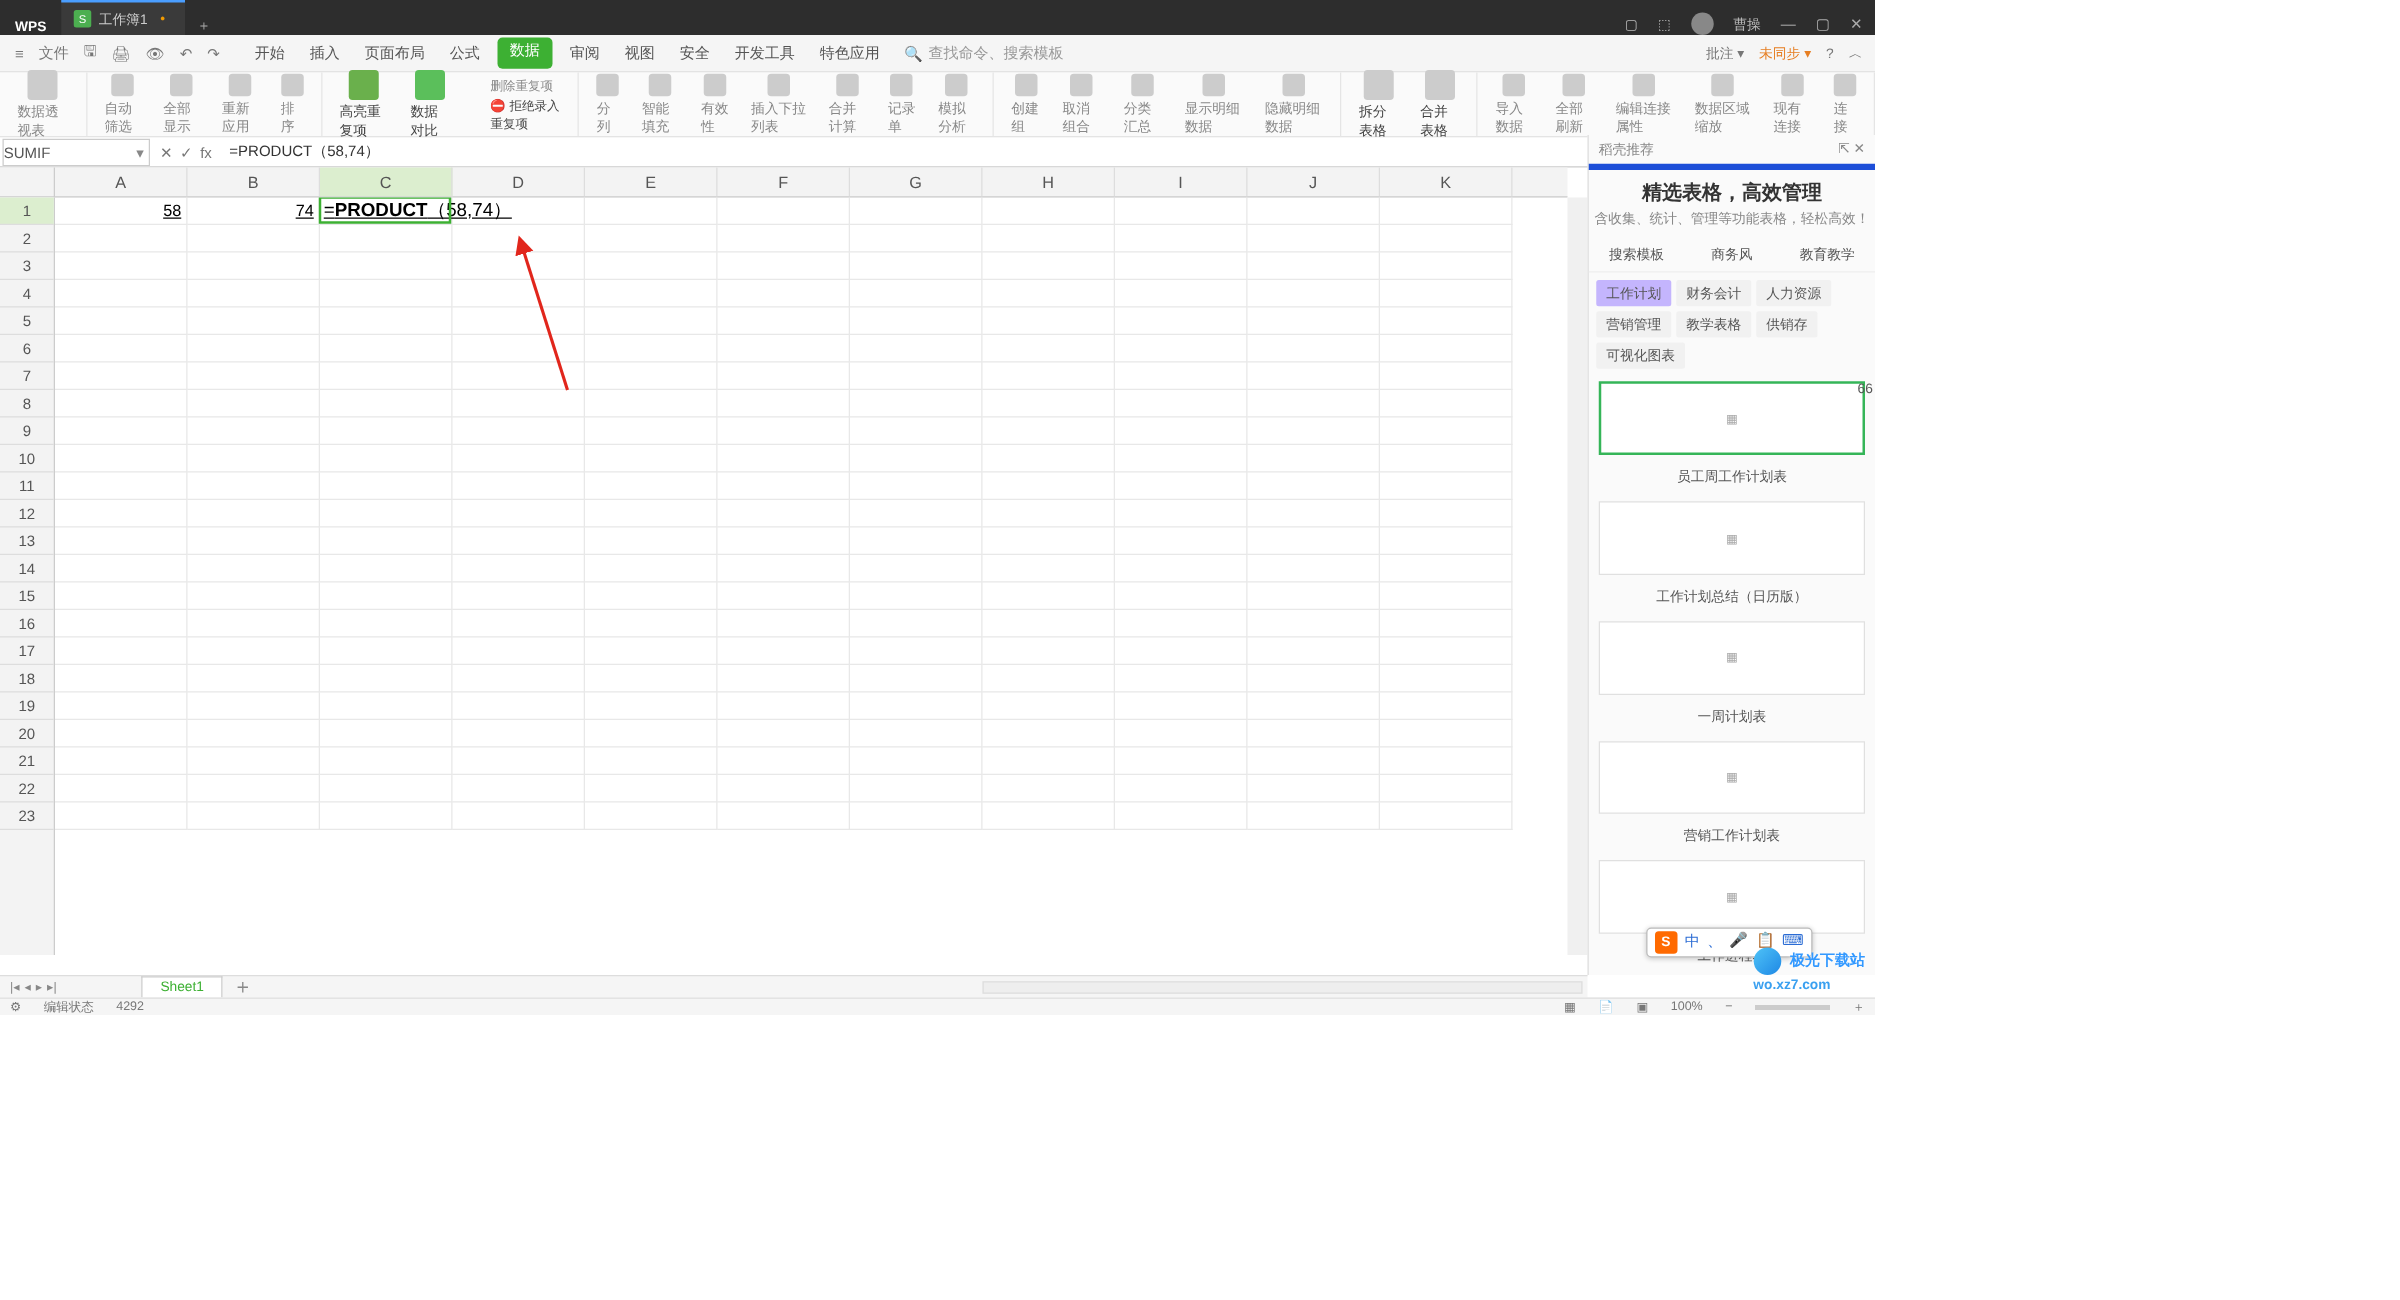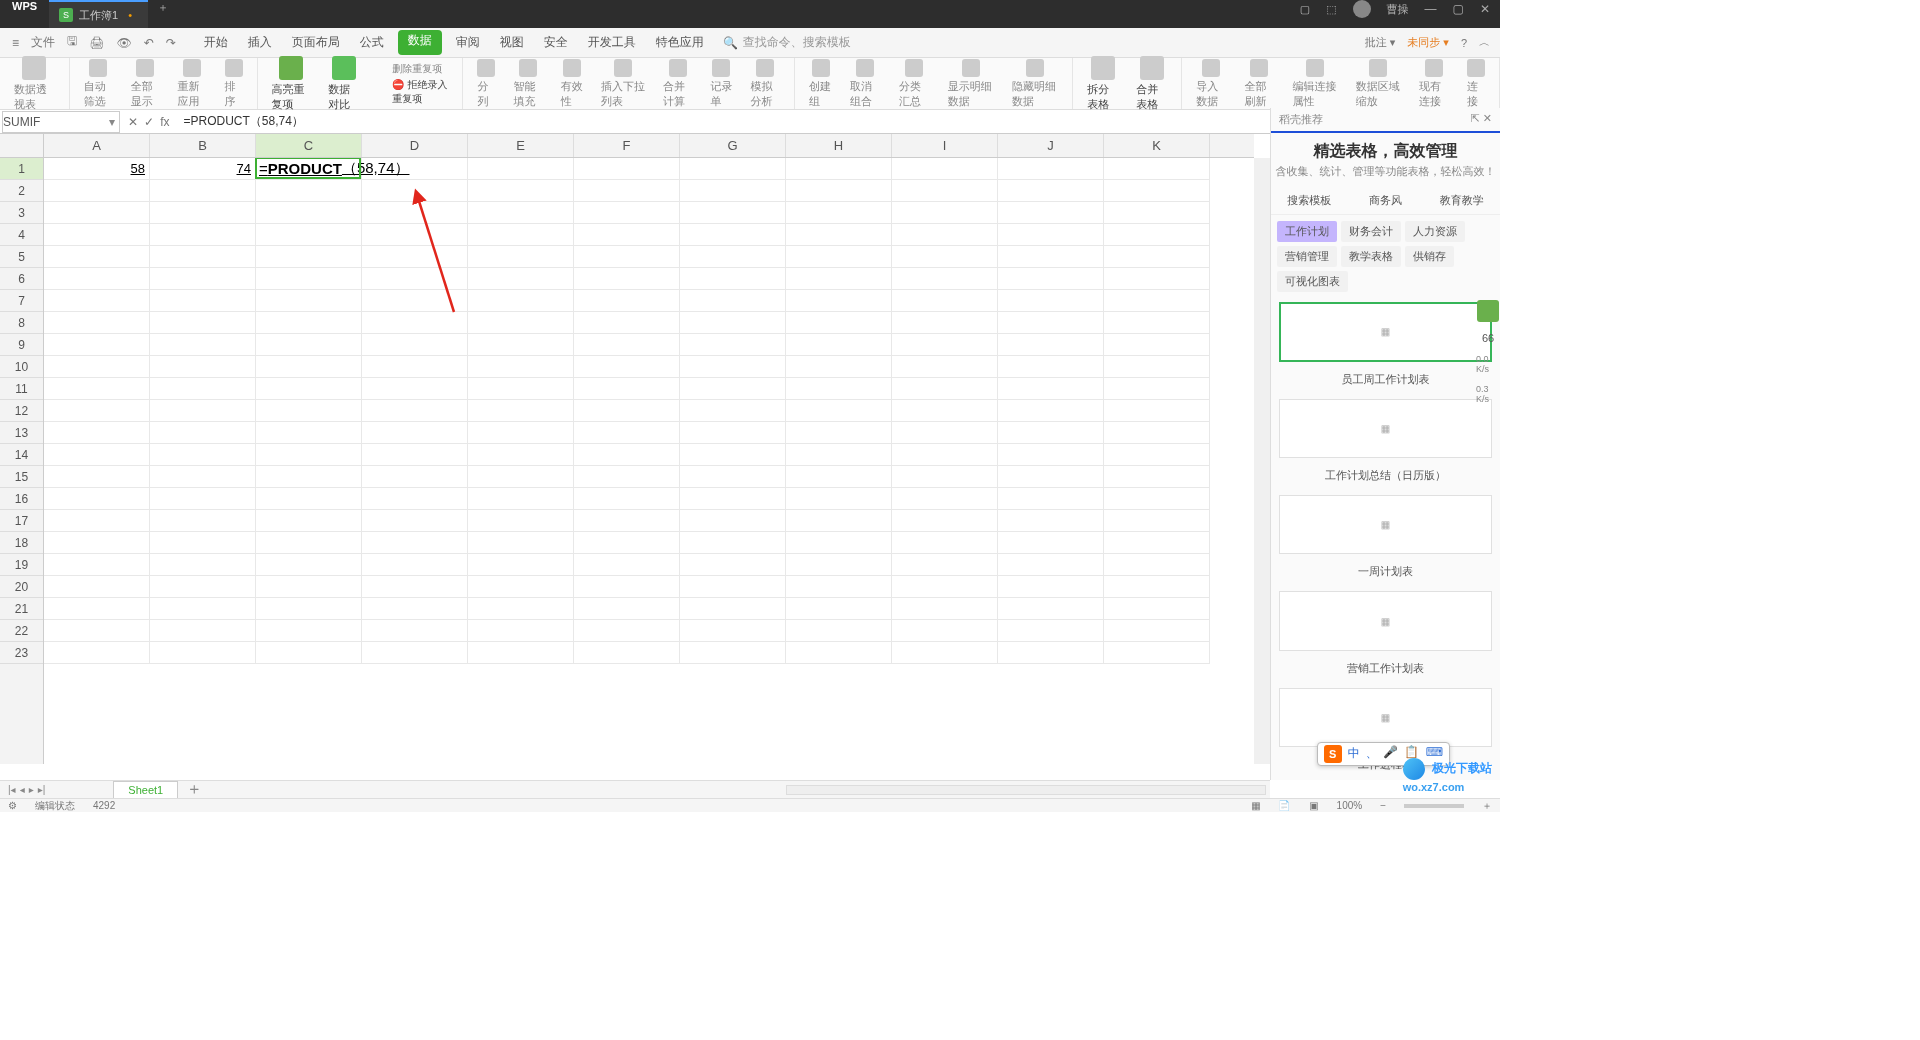--- a/index.html
+++ b/index.html
@@ -1,19 +1,19 @@
 <!DOCTYPE html>
 <html><head>
 <meta charset="utf-8">
 <style>
 * { margin:0; padding:0; box-sizing:border-box; font-family:"Microsoft YaHei",Arial,sans-serif; }
 body { background:#fff; overflow:hidden; width:1500px; height:812px; position:relative; }
 
 
-.title-bar { height:28px; background:#2d2d2d; display:flex; align-items:flex-start; color:#ccc; font-size:11px; }
+.title-bar { height:28px; background:#2d2d2d; display:flex; align-items:flex-end; color:#ccc; font-size:11px; }
 .wps-logo { padding:0 12px; font-weight:bold; color:#fff; }
 .file-tab { height:28px; display:flex; align-items:center; gap:6px; background:#3a3a3a; padding:0 16px 0 10px; border-top:2px solid #4a9eff; }
 .file-tab .icon-doc { width:14px; height:14px; background:#4caf50; border-radius:2px; display:inline-flex; align-items:center; justify-content:center; color:#fff; font-size:9px; }
 .title-dirty { color:#f29b00; margin-left:4px; }
 .add-tab { width:30px; text-align:center; color:#aaa; }
 .title-spacer { flex:1; }
 .title-right { display:flex; align-items:center; gap:16px; padding:0 10px; color:#bbb; }
 .title-right .win-btn { color:#aaa; font-size:12px; }
 .avatar-circle { width:18px; height:18px; background:#888; border-radius:50%; display:inline-block; }
 
@@ -65,35 +65,35 @@
 .hscroll-area { position:absolute; left:0; right:230px; bottom:14px; height:18px; display:flex; align-items:center; background:#f5f5f5; border-top:1px solid #ddd; }
 .sheet-tab { background:#fff; padding:2px 14px; font-size:11px; border:1px solid #ccc; border-bottom:none; margin-left:60px; color:#3db033; }
 .sheet-nav { display:flex; gap:4px; padding:0 8px; color:#888; font-size:10px; }
 
 
 .arrow { position:absolute; top:192px; left:414px; pointer-events:none; }
 .arrow svg { overflow:visible; }
 
 
 .right-panel { position:absolute; top:108px; right:0; width:230px; bottom:32px; background:#fafafa; border-left:1px solid #ddd; font-size:12px; color:#555; display:flex; flex-direction:column;}
-.rp-title-row { display:flex; justify-content:space-between; padding:4px 8px; font-size:11px; color:#888; border-bottom:2px solid #1d4ed8;}
+.rp-title-row { display:flex; justify-content:space-between; padding:4px 8px; font-size:11px; color:#888; border-bottom:5px solid #1d4ed8;}
 .rp-head { font-size:16px; font-weight:bold; color:#333; text-align:center; padding:8px 4px 2px; }
 .rp-sub { font-size:11px; color:#888; text-align:center; padding-bottom:8px; }
 .rp-tabs { display:flex; font-size:11px; border-bottom:1px solid #eee; }
 .rp-tabs div { flex:1; text-align:center; padding:6px 0; }
 .rp-cats { display:flex; flex-wrap:wrap; gap:4px; padding:6px; }
 .rp-cats div { background:#f1f1f1; padding:3px 8px; font-size:11px; border-radius:2px; }
 .rp-cats div.sel { background:#c4b5fd; }
 .rp-templates { flex:1; overflow:hidden; padding:4px 8px; display:flex; flex-direction:column; gap:8px; }
 .tpl { background:#fff; border:1px solid #e0e0e0; height:90px; display:flex; align-items:center; justify-content:center; color:#aaa; font-size:10px; position:relative; }
 .tpl.green { border:2px solid #35b558; }
 .tpl-label { text-align:center; font-size:11px; color:#555; padding:2px 0 4px; }
 
 
-.side-strip { position:absolute; right:0; top:300px; width:24px; display:flex; flex-direction:column; align-items:center; gap:10px; }
+.side-strip { position:absolute; right:0; top:300px; width:24px; display:flex; flex-direction:row; align-items:center; gap:10px; }
 .side-strip .chip { width:22px; height:22px; background:#6ab04c; border-radius:3px; }
 .side-strip .num { font-size:11px; color:#555; }
 
 
 .status-bar { position:absolute; left:0; right:0; bottom:0; height:14px; background:#f5f5f5; border-top:1px solid #ddd; font-size:10px; color:#777; display:flex; align-items:center; padding:0 8px; gap:18px; }
 .status-bar .spacer { flex:1; }
 
 
 .watermark { position:absolute; right:8px; bottom:18px; font-size:12px; color:#3399ff; font-weight:bold; text-shadow:0 0 4px rgba(255,255,255,.8);}
 .watermark .sub { font-size:11px; color:#3aa0f0;margin-top:44px;}

